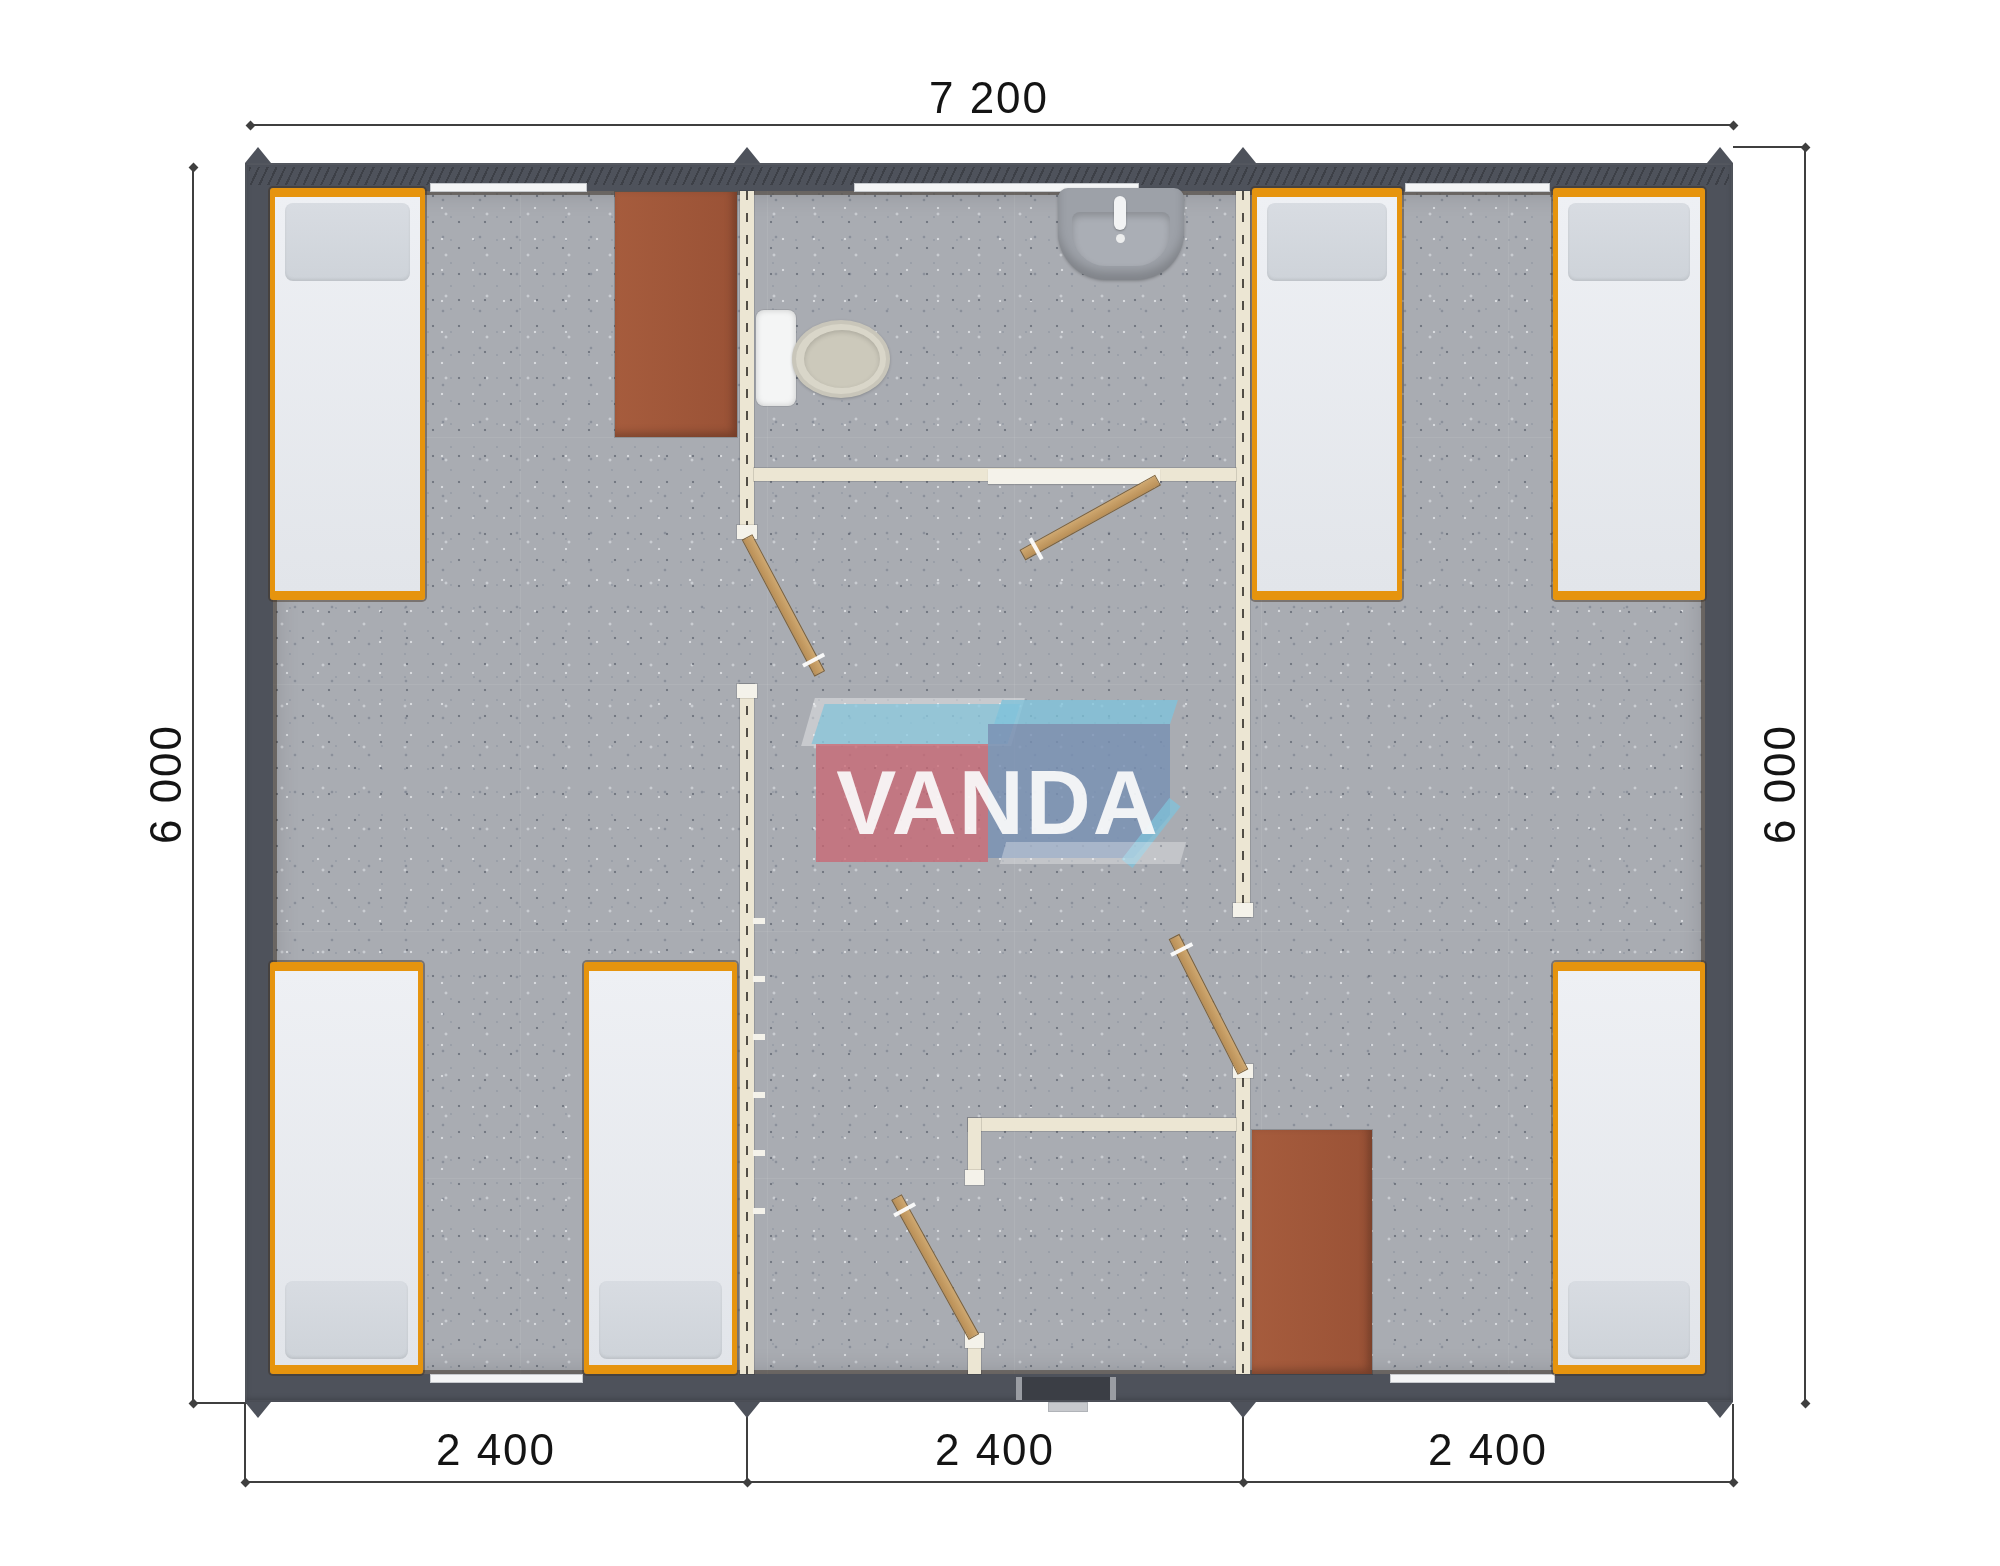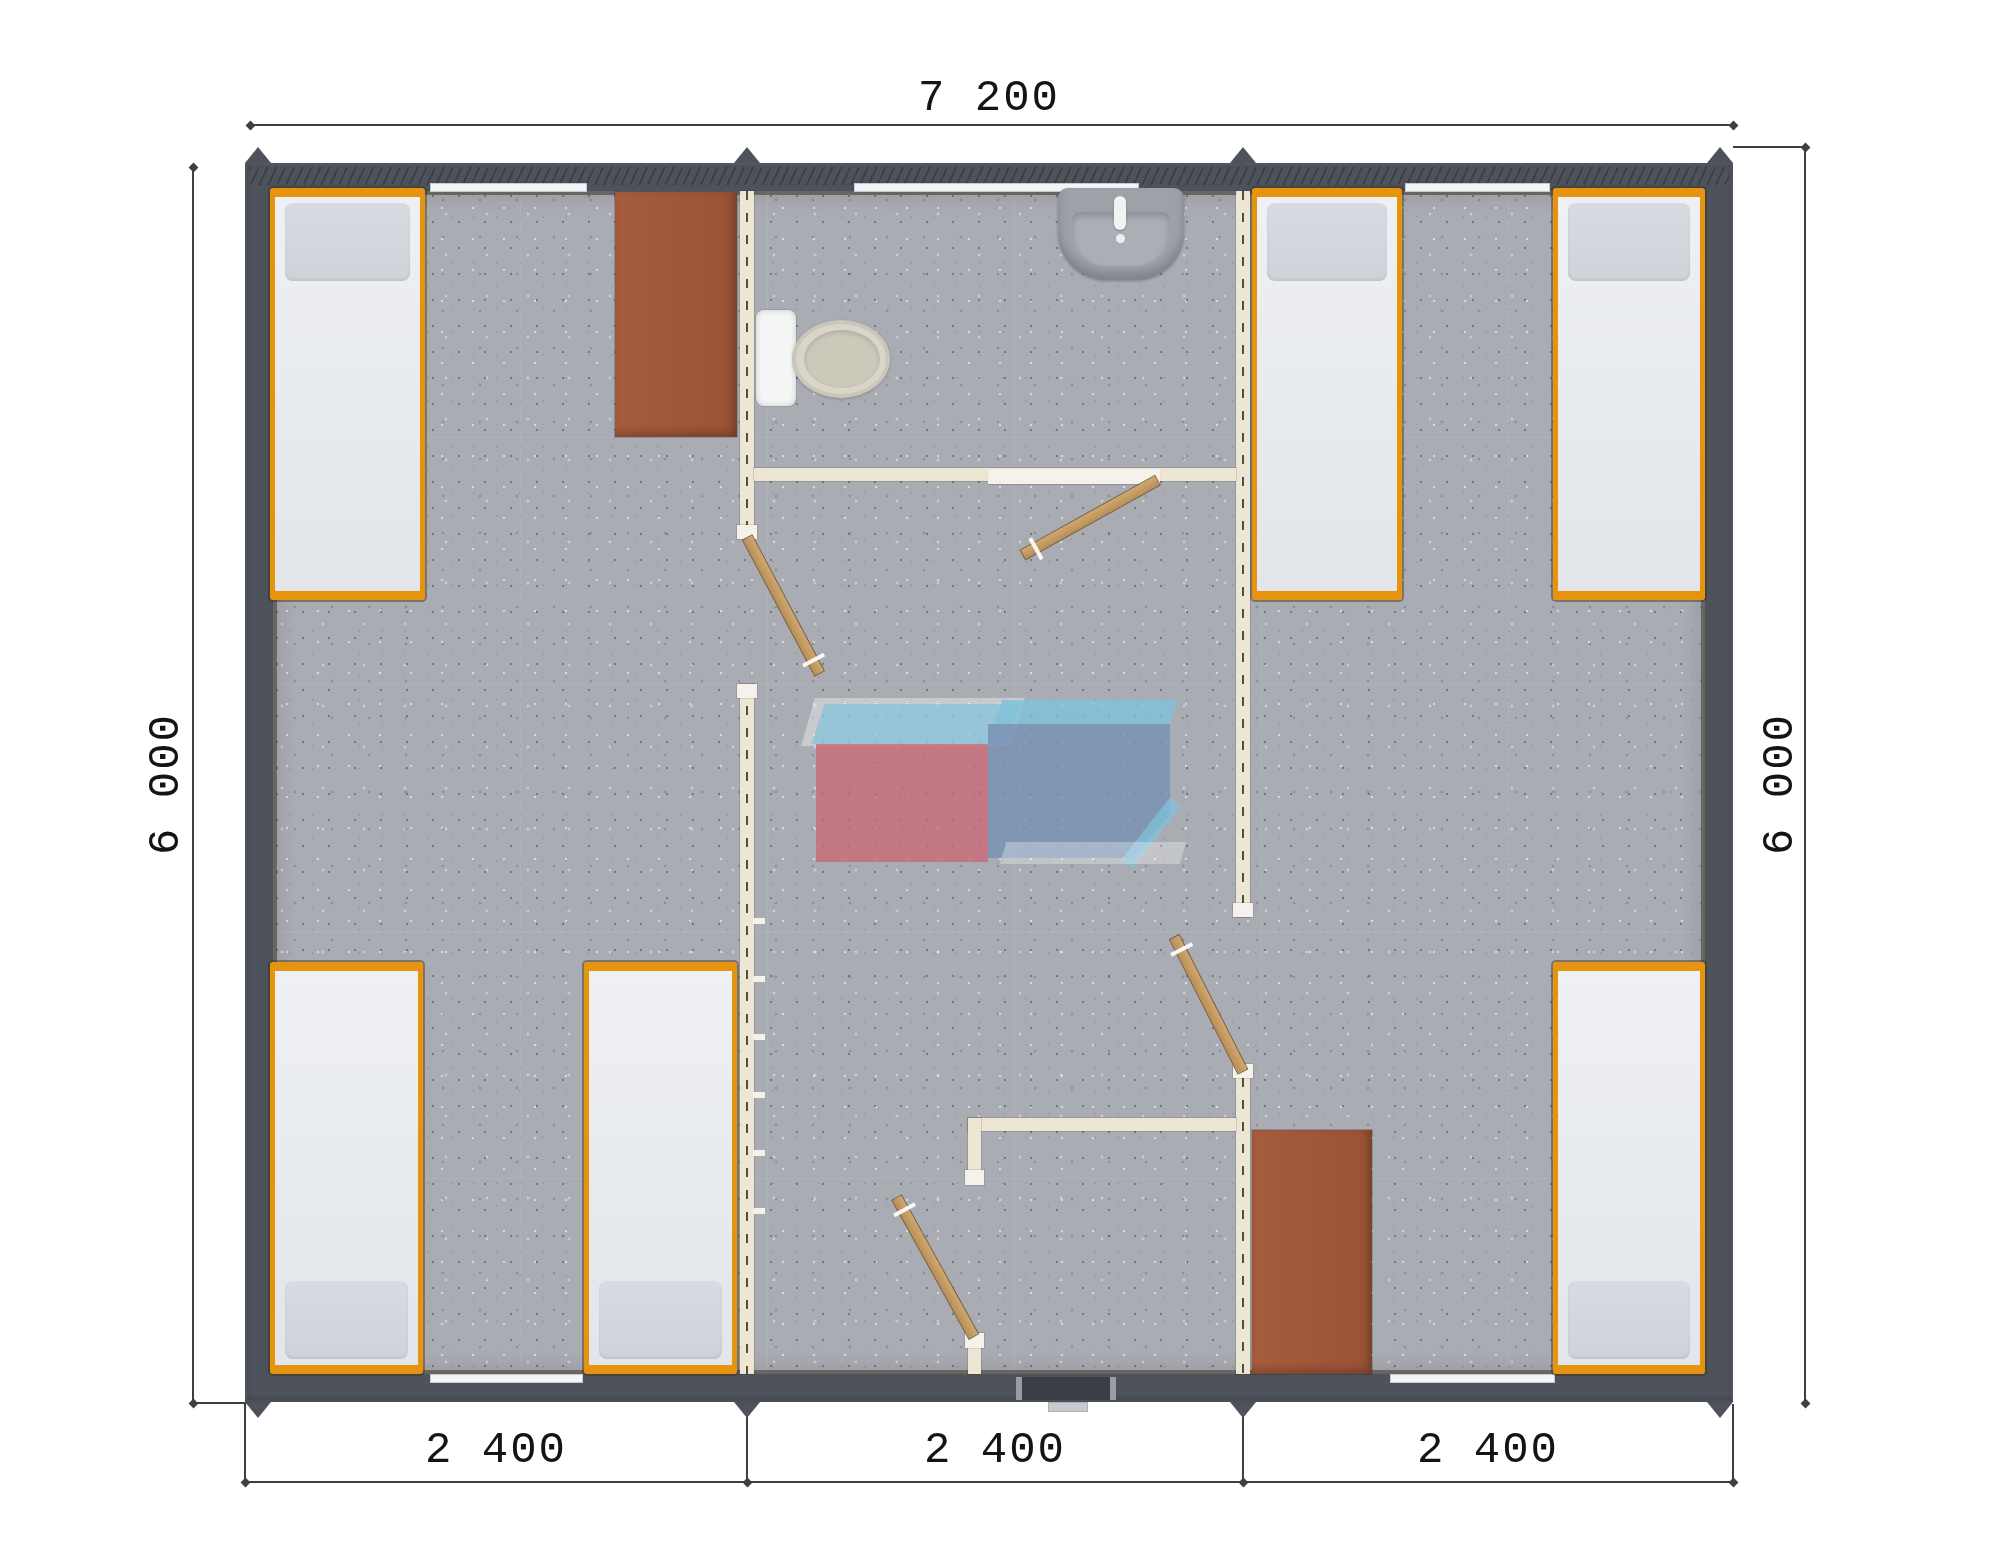--- a/index.html
+++ b/index.html
@@ -1,18 +1,18 @@
 <!DOCTYPE html>
 <html style="--wall: #4e525b; --wall-dark: #3b3e45; --floor: #a9acb2; --partition: #ece6d3; --partition-dash: #524e46; --jamb: #f4f2ea; --accent-orange: #e6940e; --mattress: #eef0f4; --pillow: #ced3d9; --desk: #9a5236; --door-wood: #cfa870; --door-wood-dark: #b98f57; --fixture-gray: #9da1a8; --toilet-beige: #d9d6c9; --window-white: #f4f5f6; --dim-line: #3f3f3f; --dim-text: #141414; --wm-red: #cb6773; --wm-blue: #7891b4; --wm-sky: #7ec4dd;"><head>
 <meta charset="utf-8">
 <title>Floor plan</title>
 <style>
   html,body{margin:0;padding:0;background:#ffffff;}
   .canvas{position:relative;width:2000px;height:1566px;background:#ffffff;overflow:hidden;
-          font-family:Liberation Mono, monospace;color:var(--dim-text);border-radius:29px;}
+          font-family:Liberation Sans, sans-serif;color:var(--dim-text);border-radius:29px;}
   .canvas *{position:absolute;box-sizing:border-box;}
 
   
   .dline{background:var(--dim-line);}
   .dot{width:7px;height:7px;background:var(--dim-line);transform:rotate(45deg);}
   .dim-label{font-size:44px;line-height:1;letter-spacing:2px;color:var(--dim-text);white-space:nowrap;}
   .rot{transform:translate(-50%,-50%) rotate(-90deg);}
   .cx{transform:translateX(-50%);}
 
   
@@ -214,15 +214,16 @@
   <div class="door door-vest"></div>
 
   <div class="wm">
     <div class="wm-halo-top"></div>
     <div class="wm-red-flap"></div>
     <div class="wm-red-box"></div>
     <div class="wm-blue-flap"></div>
     <div class="wm-blue-box"></div>
     <div class="wm-blue-side"></div>
     <div class="wm-halo-bottom"></div>
+    <div class="wm-text">VANDA</div>
   </div>
 
 </div>
 
 </body></html>

